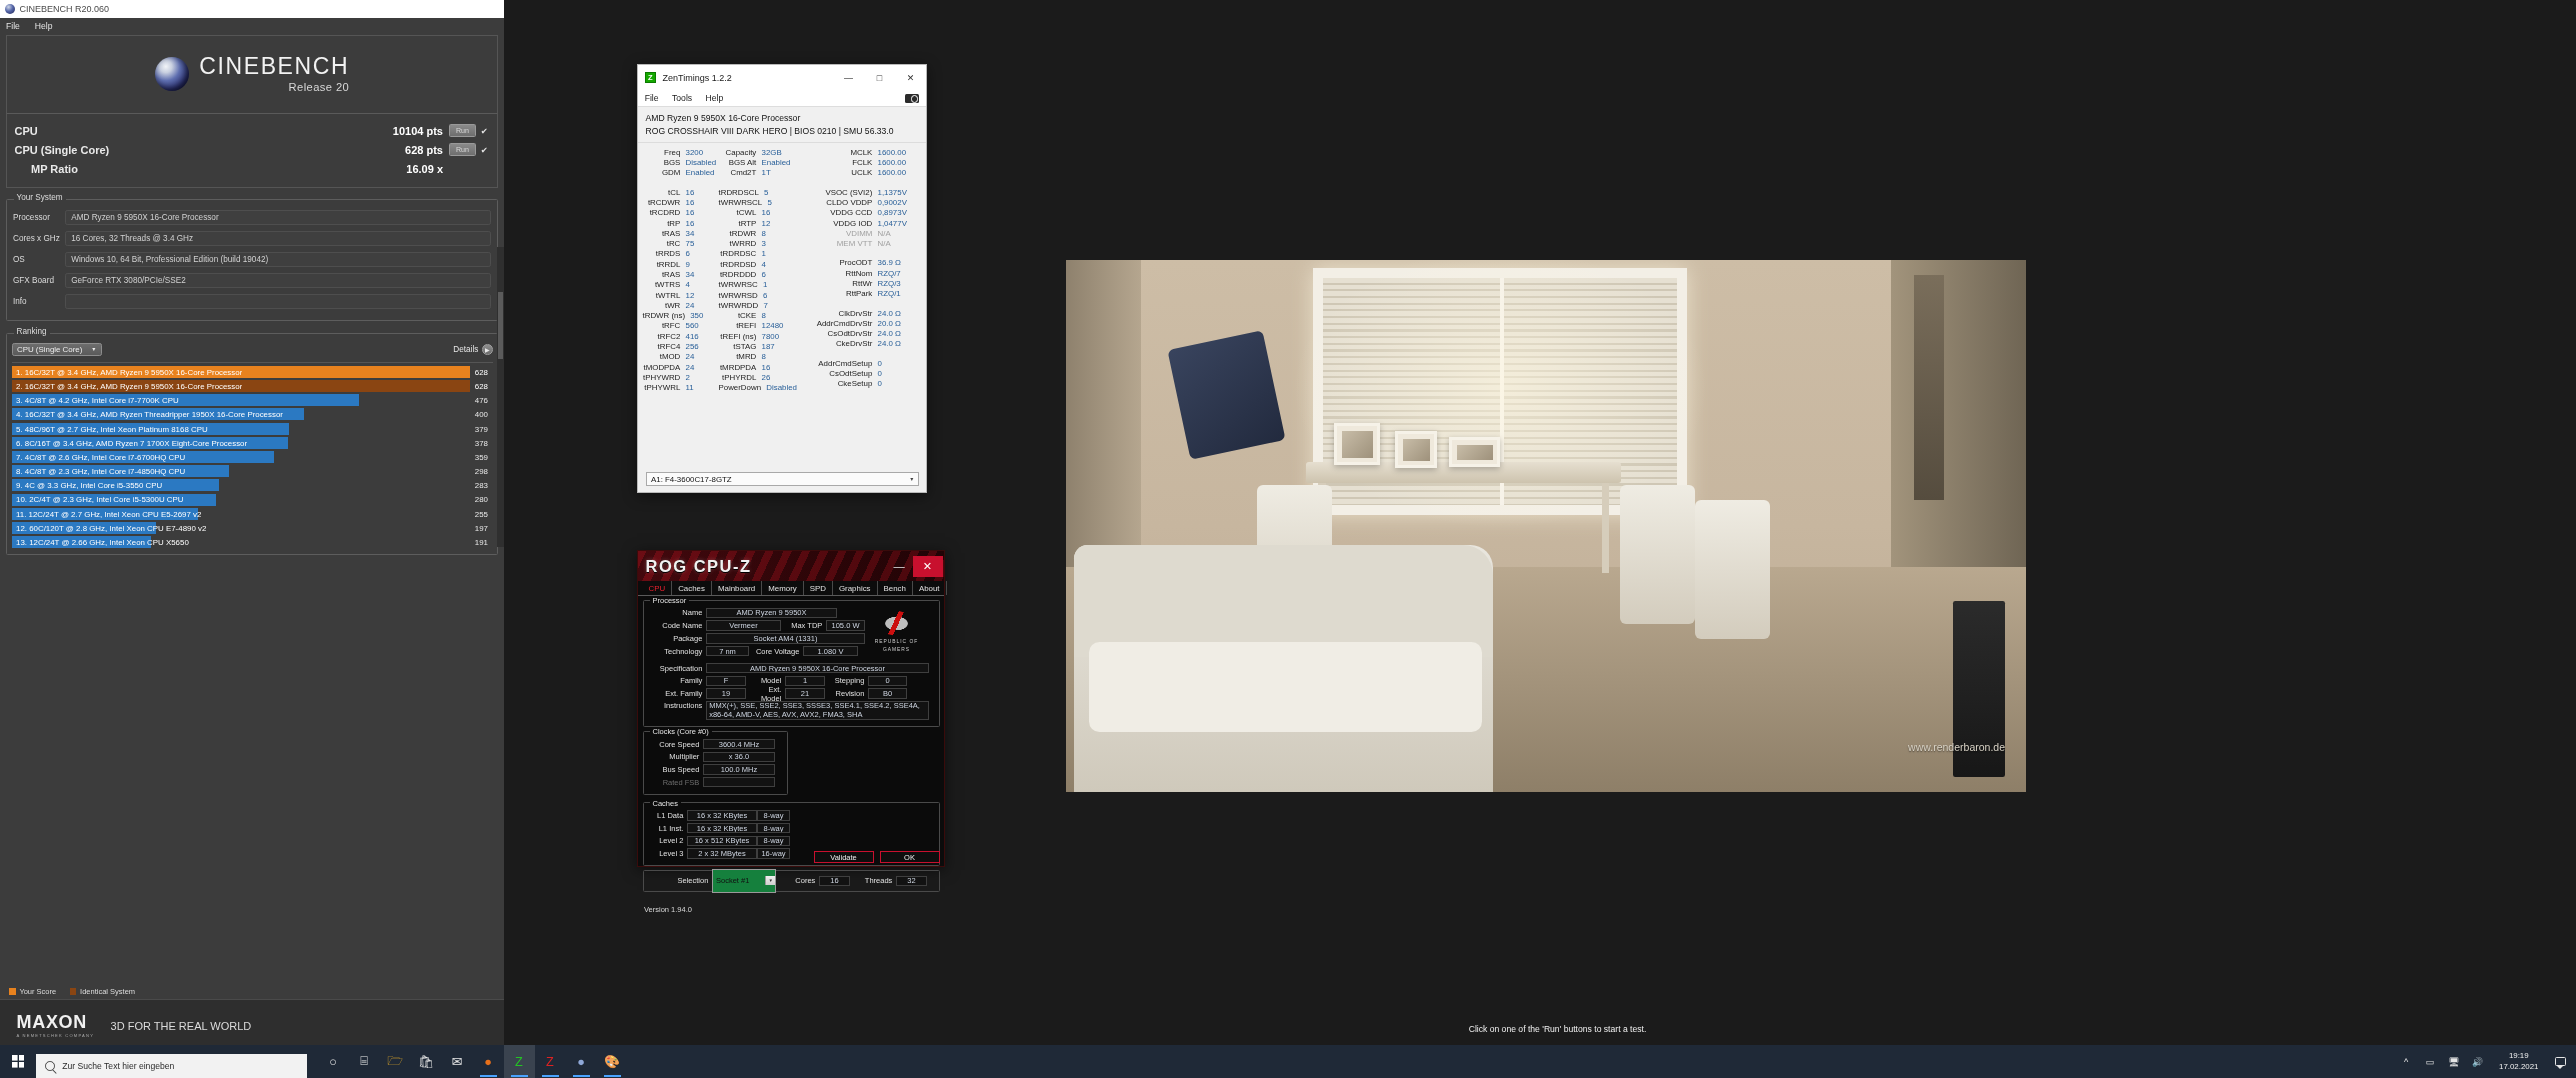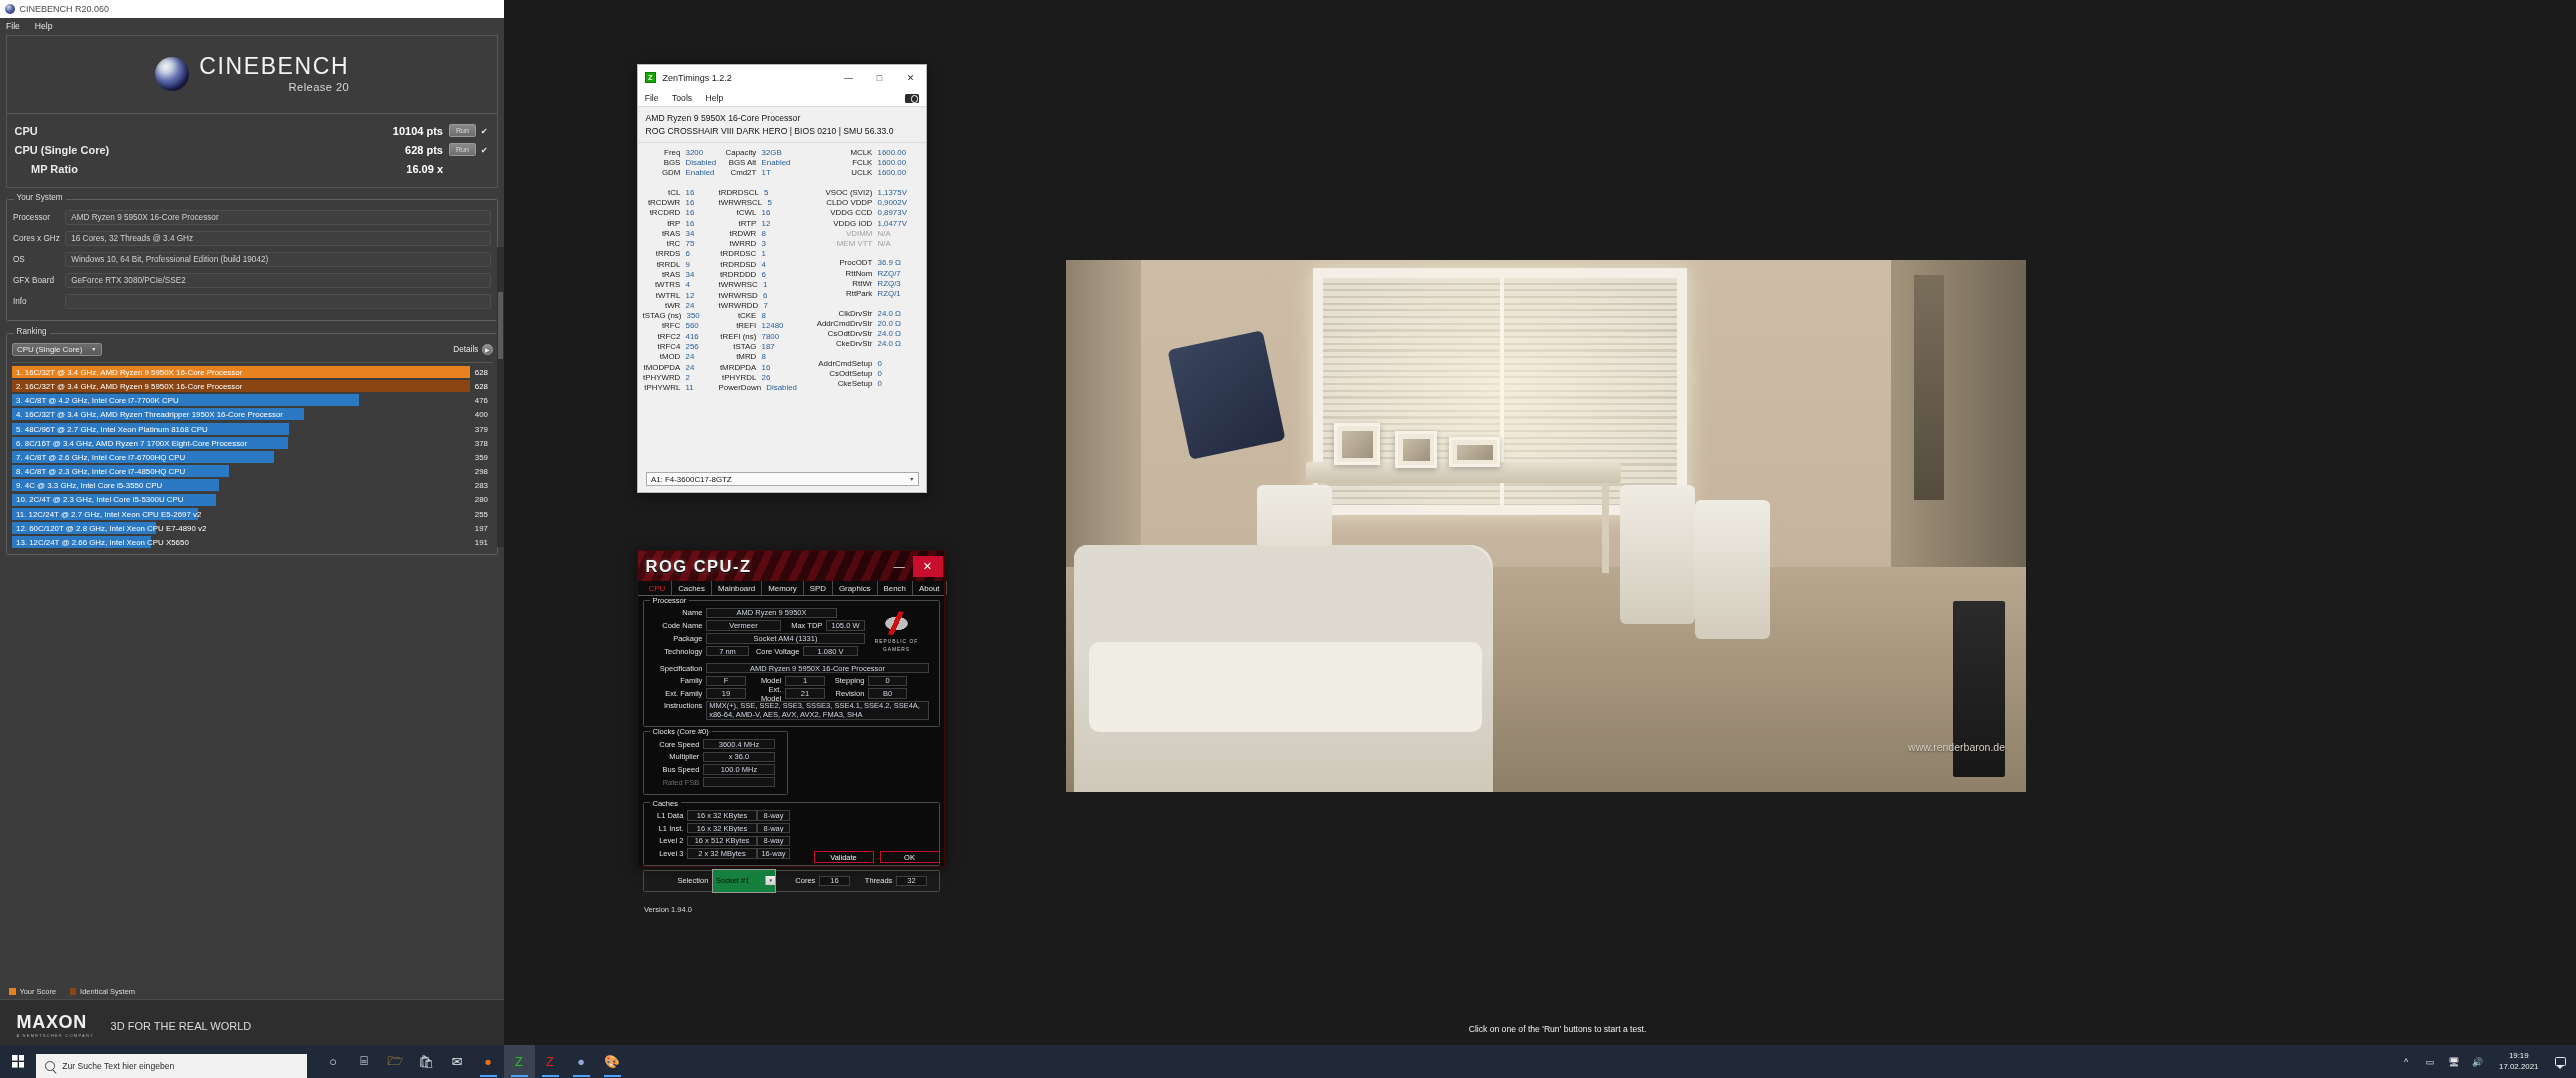--- a/index.html
+++ b/index.html
@@ -612,21 +612,21 @@
         </div>
         <div class="zt-r">
           <span class="k">tWTRL</span>
           <span class="v">12</span>
         </div>
         <div class="zt-r">
           <span class="k">tWR</span>
           <span class="v">24</span>
         </div>
         <div class="zt-r">
-          <span class="k">tSTAG (ns)</span>
+          <span class="k">tRDWR (ns)</span>
           <span class="v">350</span>
         </div>
         <div class="zt-r">
           <span class="k">tRFC</span>
           <span class="v">560</span>
         </div>
         <div class="zt-r">
           <span class="k">tRFC2</span>
           <span class="v">416</span>
         </div>

